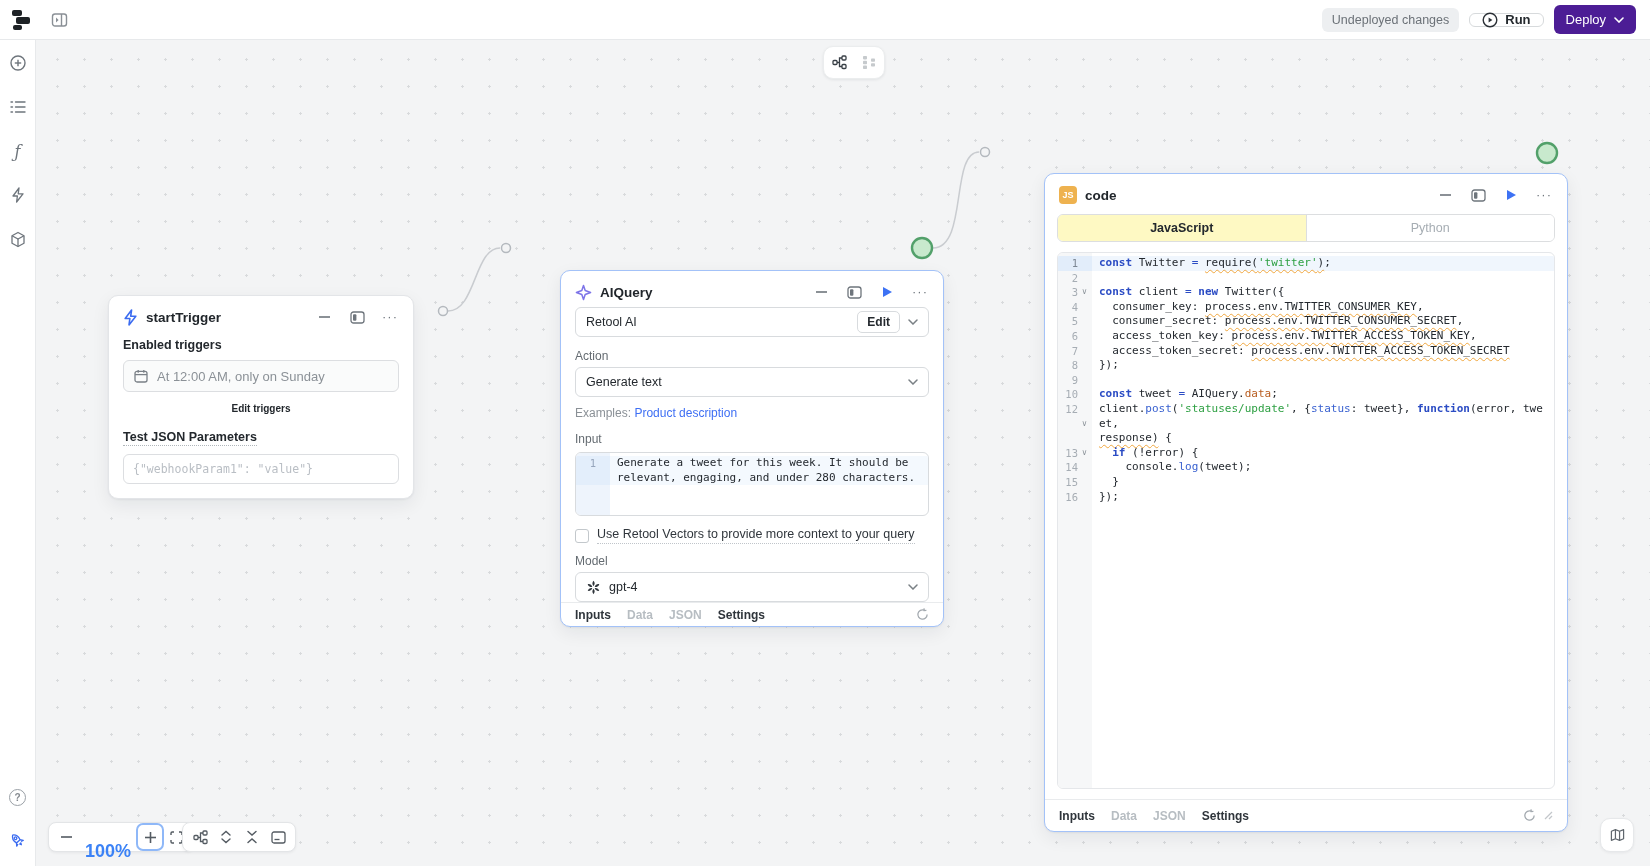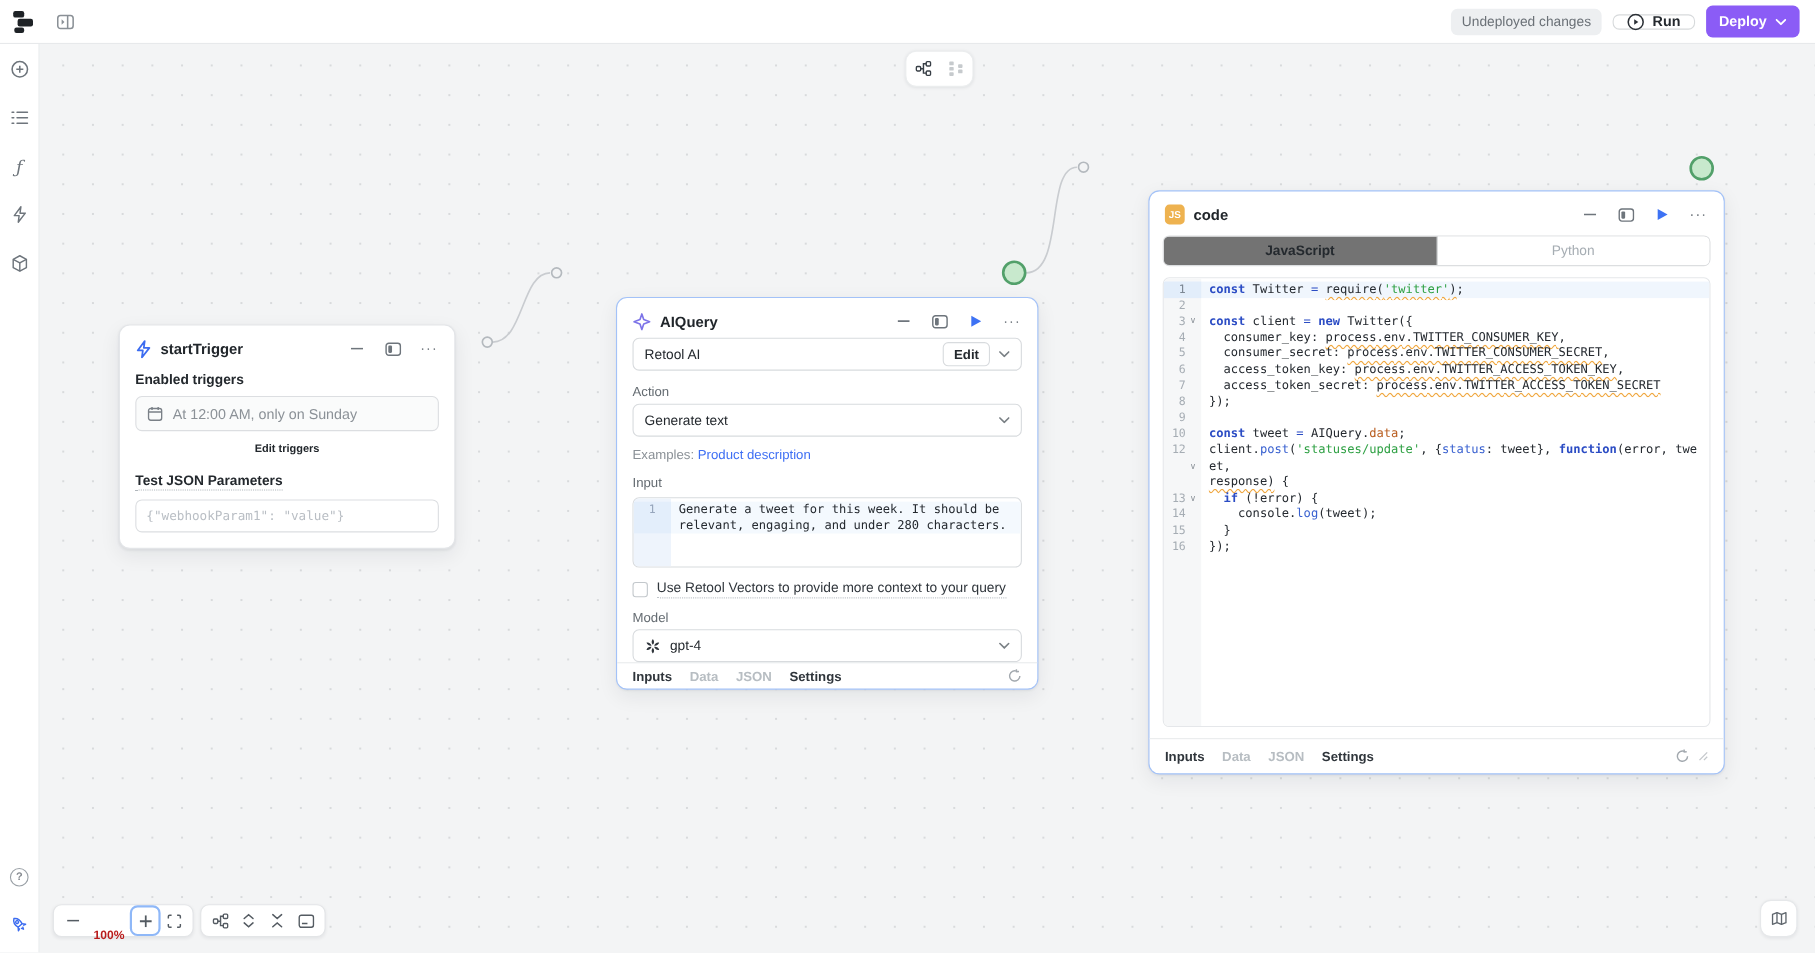--- a/index.html
+++ b/index.html
@@ -6,21 +6,21 @@
   html,body { width:1650px; height:866px; overflow:hidden; font-family:"Liberation Sans", sans-serif; background:#f3f4f5; }
   .app { position:relative; width:1650px; height:866px; }
 
   
   .topbar { position:absolute; top:0; left:0; right:0; height:40px; background:#fff; border-bottom:1px solid #e7e9eb; z-index:30; display:flex; align-items:center; }
   .tb-left { display:flex; align-items:center; gap:14px; padding-left:12px; }
   .tb-title { position:absolute; left:0; right:0; text-align:center; font-size:14px; font-weight:600; color:#21262b; pointer-events:none; }
   .tb-right { margin-left:auto; display:flex; align-items:center; gap:10px; padding-right:14px; }
   .badge { background:#edeff1; color:#6b7177; font-size:12.5px; padding:5px 10px; border-radius:6px; }
   .btn-run { display:flex; align-items:center; gap:7px; background:#fff; border:1px solid #d7dadc; border-radius:6px; height:14px; padding:0 12px; font-size:13px; font-weight:600; color:#24292e; cursor:pointer; }
-  .btn-deploy { display:flex; align-items:center; gap:8px; background:#8b5cf6; border:none; border-radius:6px; height:29px; padding:0 12px; font-size:13px; font-weight:700; color:#fff; cursor:pointer; }
+  .btn-deploy { display:flex; align-items:center; gap:8px; background:#4c1d95; border:none; border-radius:6px; height:29px; padding:0 12px; font-size:13px; font-weight:400; color:#fff; cursor:pointer; }
   .logo-blocks { position:relative; width:22px; height:20px; }
   .logo-blocks i { position:absolute; background:#1e2226; border-radius:2px; }
   .logo-blocks i:nth-child(1){ left:0; top:0; width:10px; height:6px; }
   .logo-blocks i:nth-child(2){ left:4px; top:7px; width:14px; height:7px; }
   .logo-blocks i:nth-child(3){ left:1px; top:15px; width:9px; height:5px; }
 
   
   .sidebar { position:absolute; top:40px; left:0; bottom:0; width:36px; background:#fff; border-right:1px solid #e7e9eb; z-index:25; display:flex; flex-direction:column; align-items:center; padding-top:12px; gap:22px; }
   .sb-spacer { flex:1; }
   .sb-btn { width:22px; height:22px; display:flex; align-items:center; justify-content:center; color:#6e757c; cursor:pointer; }
@@ -67,21 +67,21 @@
   .json-input::placeholder { color:#b9bec4; }
 
   
   .check-row { display:flex; align-items:center; gap:8px; margin-top:11px; }
   .checkbox { width:14px; height:14px; border:1.5px solid #c3c8cc; border-radius:3px; background:#fff; cursor:pointer; flex:0 0 auto; }
   .check-label { font-size:12.5px; color:#30363c; border-bottom:1px dotted #c0c5ca; padding-bottom:2px; cursor:pointer; }
 
   
   .segmented { display:flex; margin:2px 12px 0; height:28px; border:1px solid #dcdee0; border-radius:6px; overflow:hidden; }
   .segment { flex:1; display:flex; align-items:center; justify-content:center; font-size:12.5px; color:#a6adb3; background:#fff; cursor:pointer; }
-  .segment.active { background:#737373; color:#24292e; font-weight:600; border-right:1px solid #dcdee0; }
+  .segment.active { background:#fef9c3; color:#24292e; font-weight:600; border-right:1px solid #dcdee0; }
 
   
   .editor { position:relative; overflow:hidden; background:#fff; }
   .editor::before { content:''; position:absolute; left:0; top:0; bottom:0; width:34px; background:#f6f7f8; }
   .editor.ai::before { background:#eef4fc; }
   .editor.code-main { flex:1; margin:10px 12px 10px; border:1px solid #e5e7ea; border-radius:6px; }
   .editor.ai { height:64px; border:1px solid #d8dbde; border-radius:6px; margin-top:2px; }
   .cm-rows { position:relative; padding-top:3px; }
   .cm-row { display:flex; font-family:"DejaVu Sans Mono", monospace; font-size:11px; line-height:14.6px; color:#24292f; }
   .cm-row.active { background:#f0f6fd; }
@@ -100,21 +100,21 @@
   .tk-str { color:#2ea043; }
   .tk-fn { color:#3961d0; }
   .tk-prop { color:#b85c1e; }
   .tk-wavy { text-decoration:underline wavy #f0a73f 1px; text-underline-offset:2.5px; }
 
   
   .zoom-group { position:absolute; left:12px; bottom:14px; height:30px; background:#fff; border:1px solid #e3e5e7; border-radius:8px; box-shadow:0 1px 3px rgba(16,24,40,.06); display:flex; align-items:center; padding:0 4px; z-index:10; }
   .layout-group { position:absolute; left:146px; bottom:14px; height:30px; background:#fff; border:1px solid #e3e5e7; border-radius:8px; box-shadow:0 1px 3px rgba(16,24,40,.06); display:flex; align-items:center; padding:0 4px; z-index:10; }
   .ctl-btn { width:26px; height:26px; display:flex; align-items:center; justify-content:center; color:#545b62; cursor:pointer; border-radius:6px; }
   .ctl-btn.focused { outline:2px solid #8fb8f8; outline-offset:-1px; }
-  .zoom-label { font-size:11px; font-weight:600; color:#b91c1c; padding:0 6px;margin-top:28px; }
+  .zoom-label { font-size:18px; font-weight:600; color:#3b82f6; padding:0 6px;margin-top:28px; }
   .map-btn { position:absolute; right:16px; bottom:14px; width:34px; height:34px; background:#fff; border:1px solid #e6e8ea; border-radius:10px; box-shadow:0 1px 3px rgba(16,24,40,.06); display:flex; align-items:center; justify-content:center; color:#5f666d; cursor:pointer; z-index:10; }
 </style>
 </head>
 <body>
 
 <div class="app">
 
   <header class="topbar">
     <div class="tb-left">
       <div class="logo-blocks">
@@ -355,21 +355,21 @@
         <span class="tab">Settings</span>
         <span class="footer-right">
           <svg width="13" height="13" viewBox="0 0 14 14" fill="none" stroke="#a3a9af" stroke-width="1.4">
               <path d="M12 7 A5 5 0 1 1 8.8 2.3"></path>
               <polyline points="8.6,0.4 8.8,2.8 11.2,2.6"></polyline>
             </svg>
         </span>
       </div>
     </div>
 
-    <div class="node selected" style="left:1008px; top:133px; width:524px; height:531px;">
+    <div class="node selected" style="left:1008px; top:133px; width:524px; height:659px;">
       <div class="node-header" style="padding-bottom:8px;">
         <span style="width:18px;height:18px;border-radius:4px;background:#eeb24f;color:#fff;font-size:9px;font-weight:700;display:flex;align-items:center;justify-content:center;">JS</span>
         <span class="node-title">code</span>
         <span class="hdr-icons">
           <span class="icon-btn">
               <svg width="11" height="2" viewBox="0 0 11 2">
                 <line x1="0" y1="1" x2="11" y2="1" stroke="#6e757c" stroke-width="1.6"></line>
               </svg>
             </span>
           <span class="icon-btn">

